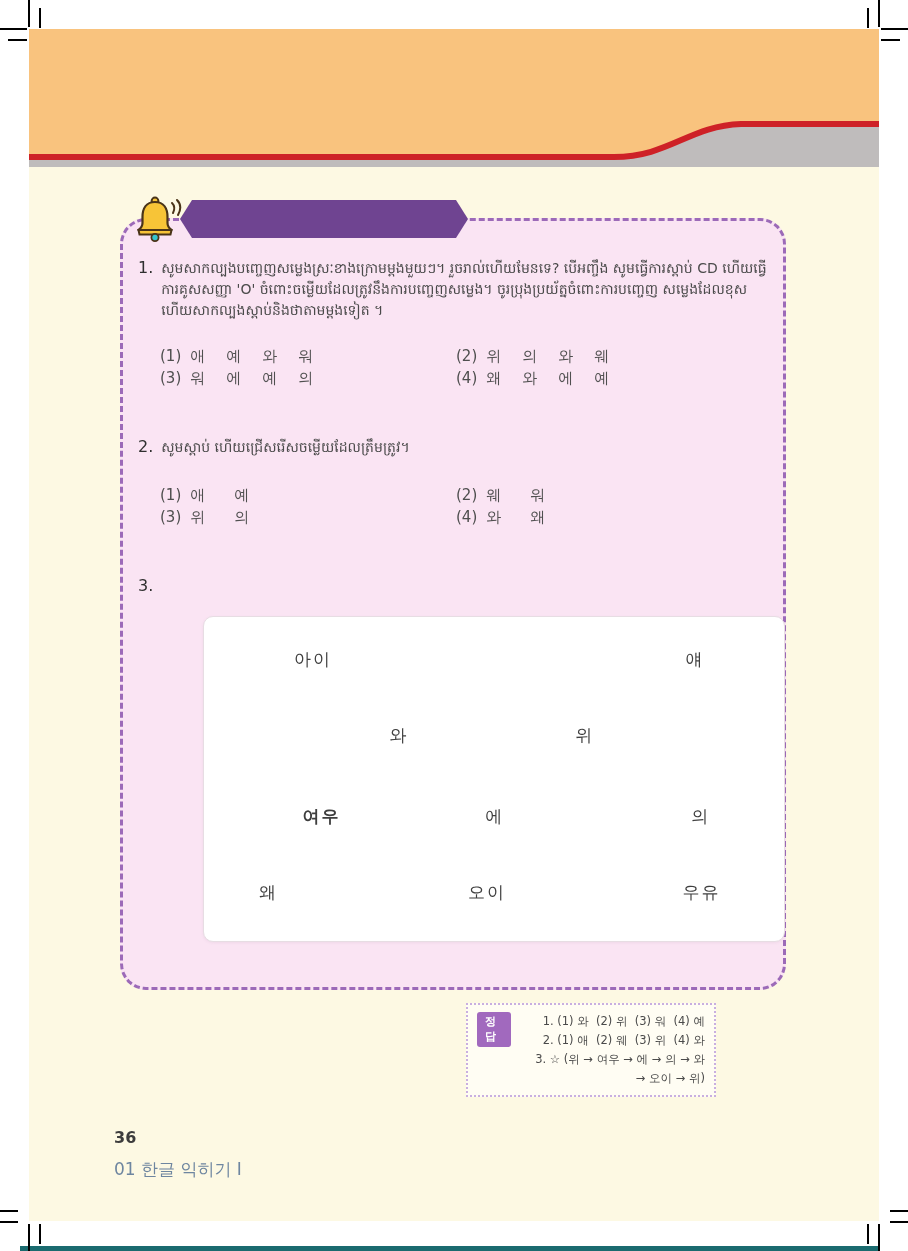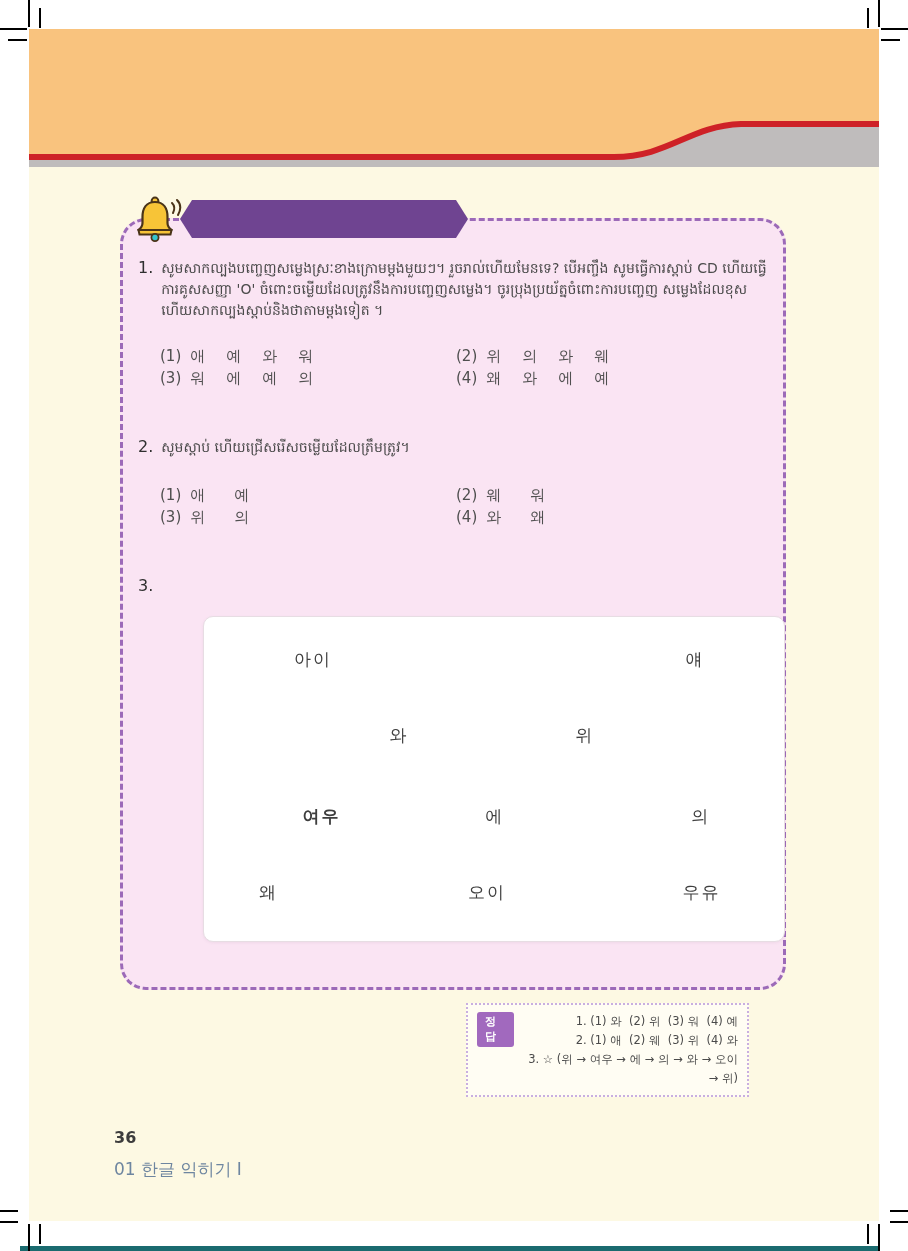--- a/index.html
+++ b/index.html
@@ -34,21 +34,21 @@
   .og2{left:160px;top:486px;width:600px;}
   .opt{display:flex;align-items:baseline;}
   .opt-label{margin-right:9px;}
   .og1 .opt-item{margin-right:21px;}
   .og2 .opt-item{margin-right:29px;}
   
   .word-box{left:155px;top:616px;width:580px;height:324px;background:#ffffff;
     border:1px solid #E7DDE3;border-radius:10px;box-shadow:0 1px 3px rgba(120,80,110,0.08);margin-left:48px;}
   .word{position:absolute;font-size:17px;color:#3e3e3e;letter-spacing:2px;}
   
-  .answer-box{left:466px;top:1003px;width:283px;box-sizing:border-box;background:#FFFDF3;
+  .answer-box{left:466px;top:1003px;width:250px;box-sizing:border-box;background:#FFFDF3;
     border:2px dotted #C9AFE0;padding:7px 9px;display:flex;gap:14px;}
   .ans-badge{background:#A169BE;color:#ffffff;font-size:11px;font-weight:bold;
     padding:2px 8px 3px;border-radius:3px;height:fit-content;letter-spacing:1px;}
   .ans-lines{display:flex;flex-direction:column;}
   .ans-line{font-size:11.5px;line-height:19px;color:#4a4a4a;white-space:pre-wrap;text-align:right;}
   
   .footer{left:114px;top:1128px;display:flex;align-items:baseline;gap:11px;flex-direction:column;}
   .footer-page{font-size:16px;font-weight:bold;color:#3c3c3c;}
   .footer-chapter{font-size:17px;color:#6E86A0;}
   

